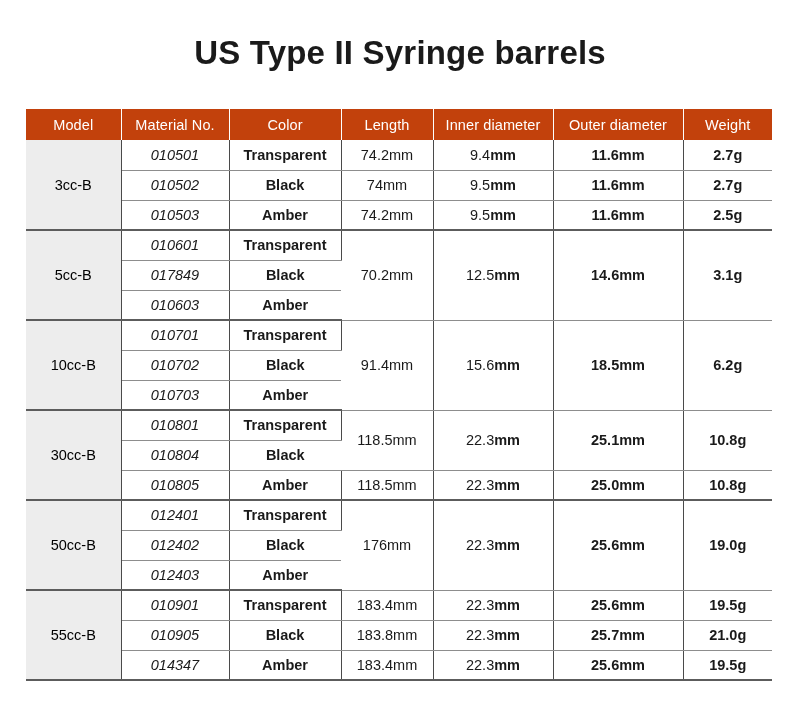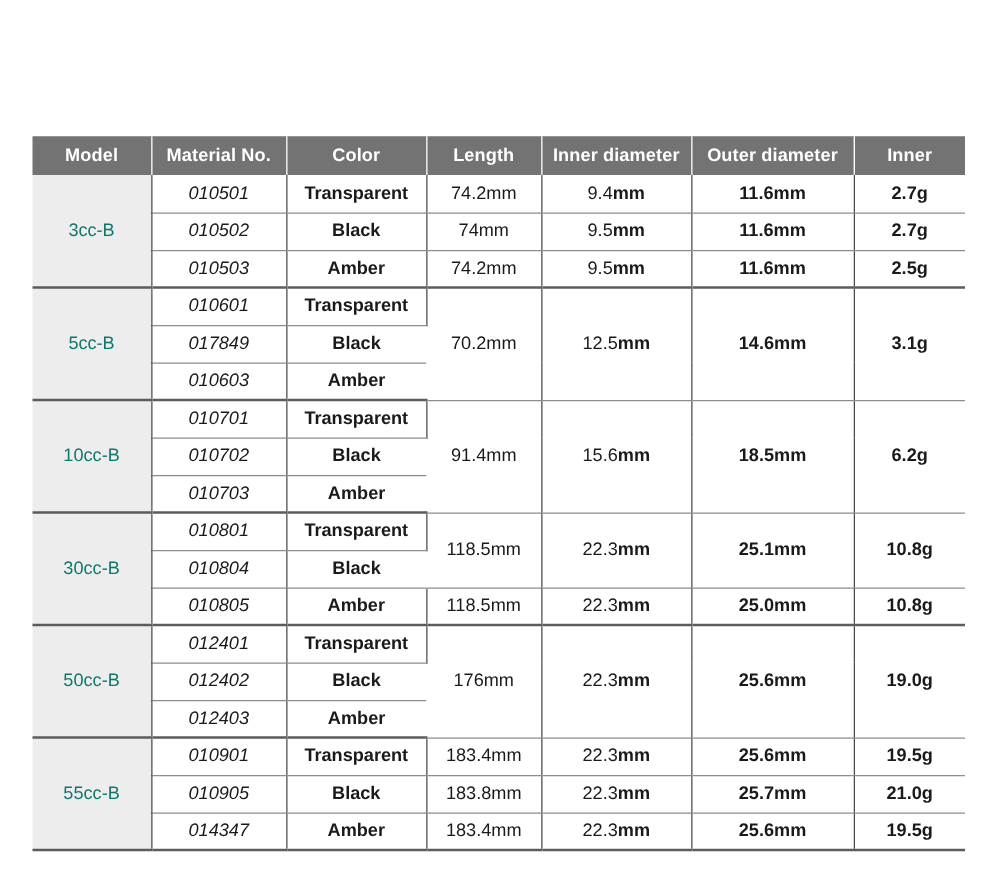--- a/index.html
+++ b/index.html
@@ -54,24 +54,24 @@
   table.spec-table col.c-model          { width: 95px; }
   table.spec-table col.c-material       { width: 108px; }
   table.spec-table col.c-color          { width: 112px; }
   table.spec-table col.c-length         { width: 92px; }
   table.spec-table col.c-inner          { width: 120px; }
   table.spec-table col.c-outer          { width: 130px; }
   table.spec-table col.c-weight         { width: 89px; }
 
   
   table.spec-table thead th {
-    background: #737373;
+    background: #c2410c;
     color: #ffffff;
     font-size: 14.5px;
-    font-weight: bold;
+    font-weight: normal;
     height: 31px;
     padding: 0 2px;
     text-align: center;
     vertical-align: middle;
     border-right: 1px solid #ffffff;
     border-bottom: none;
     white-space: nowrap;
     letter-spacing: 0.1px;
   }
   table.spec-table thead th:last-child { border-right: none; }
@@ -89,21 +89,21 @@
     border-bottom: 1px solid #8d8d8d;
     white-space: nowrap;
     box-sizing: border-box;
   }
   table.spec-table tbody td:last-child { border-right: none; }
 
   
   table.spec-table tbody td.model-cell {
     background: #ededed;
     font-size: 14.5px;
-    color: #0f766e;
+    color: #000000;
     border-right: 1px solid #4a4a4a;
     border-bottom: 2px solid #5c5c5c;
   }
 
   
   table.spec-table tbody tr.group-end > td {
     border-bottom: 2px solid #5c5c5c;
   }
 
   
@@ -124,20 +124,21 @@
 
   
   td.col-inner .unit { font-weight: bold; }
   td.col-length .unit { font-weight: normal; }
 </style>
 </head>
 <body>
 
 <div id="page">
 
+  <div class="page-title">US Type II Syringe barrels</div>
 
   <div class="spec-table-wrap">
     <table class="spec-table">
       <colgroup>
         <col class="c-model">
         <col class="c-material">
         <col class="c-color">
         <col class="c-length">
         <col class="c-inner">
         <col class="c-outer">
@@ -145,21 +146,21 @@
       </colgroup>
 
       <thead>
         <tr>
           <th>Model</th>
           <th>Material No.</th>
           <th>Color</th>
           <th>Length</th>
           <th>Inner diameter</th>
           <th>Outer diameter</th>
-          <th>Inner</th>
+          <th>Weight</th>
         </tr>
       </thead>
 
       <tbody id="table-body">
           <tr>
             <td class="model-cell span-cell" rowspan="3">3cc-B</td>
             <td class="col-material">010501</td>
             <td class="col-color">Transparent</td>
             <td class="col-length">74.2<span class="unit">mm</span></td>
             <td class="col-inner">9.4<span class="unit">mm</span></td>

